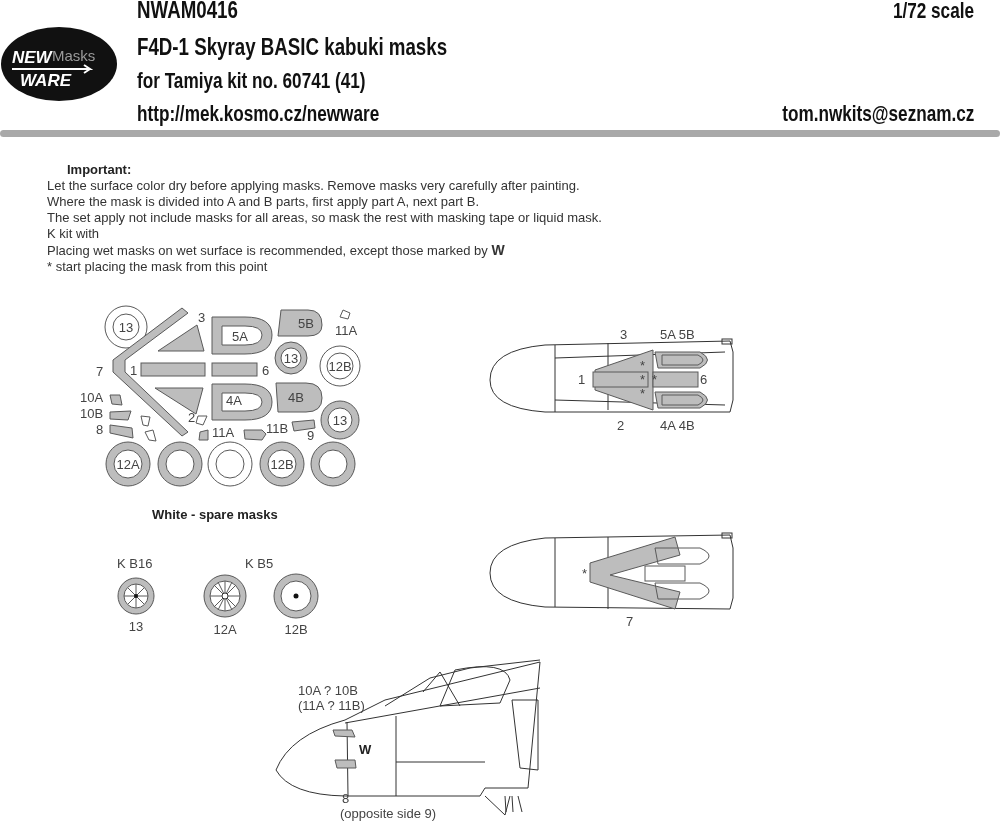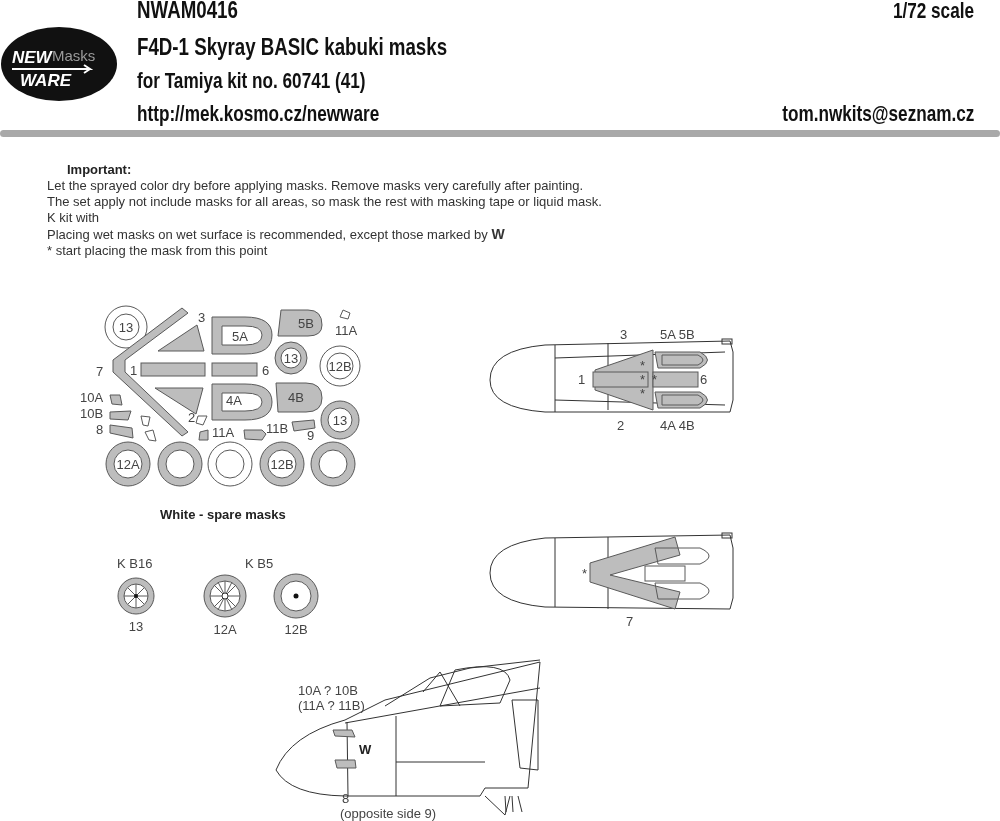--- a/index.html
+++ b/index.html
@@ -12,21 +12,21 @@
   #kit-line { left:137px; top:68px; font-size:22px; }
   #url { left:137px; top:101px; font-size:22px; }
   #scale { right:26px; top:-2px; font-size:22px; }
   #email { right:26px; top:101px; font-size:22px; }
   #divider { position:absolute; left:0; top:130px; width:1000px; height:7px; background:#a9a9a9; border-radius:4px; }
   #notes { position:absolute; left:47px; top:162px; font-size:13px; line-height:16px; color:#333; }
   #notes .head { font-weight:bold; color:#222;padding-left:20px; }
   #notes .w { font-weight:bold; font-size:14px; letter-spacing:-1px; }
   svg text { font-family:"Liberation Sans", sans-serif; fill:#444; }
   #sheet-svg { position:absolute; left:0; top:0; }
-  #spare-label { position:absolute; left:160px; top:507px; font-size:13px; font-weight:bold; color:#222; }
+  #spare-label { position:absolute; left:152px; top:507px; font-size:13px; font-weight:bold; color:#222; }
 </style>
 </head>
 <body>
 
 <svg id="logo" viewBox="0 0 118 76">
   <ellipse cx="59" cy="38" rx="58" ry="37" fill="#111"></ellipse>
   <text x="12" y="37" font-size="17" font-weight="bold" font-style="italic" fill="#fff" style="fill:#fff">NEW</text>
   <text x="52" y="35" font-size="15" fill="#aaa" style="fill:#9a9a9a">Masks</text>
   <path d="M12 43 L90 43 L84 39 M90 43 L84 47" stroke="#fff" stroke-width="2" fill="none"></path>
   <text x="20" y="60" font-size="17" font-weight="bold" font-style="italic" style="fill:#fff">WARE</text>
@@ -35,21 +35,22 @@
 <div id="product-code" class="cond">NWAM0416</div>
 <div id="product-title" class="cond">F4D-1 Skyray BASIC kabuki masks</div>
 <div id="kit-line" class="cond">for Tamiya kit no. 60741 (41)</div>
 <div id="url" class="cond">http://mek.kosmo.cz/newware</div>
 <div id="scale" class="cond right">1/72 scale</div>
 <div id="email" class="cond right">tom.nwkits@seznam.cz</div>
 <div id="divider"></div>
 
 <div id="notes">
   <div class="head">Important:</div>
-  <div>Let the sprayed color dry before applying masks. Remove masks very carefully after painting.</div>
+  <div>Let the surface color dry before applying masks. Remove masks very carefully after painting.</div>
+  <div>Where the mask is divided into A and B parts, first apply part A, next part B.</div>
   <div>The set apply not include masks for all areas, so mask the rest with masking tape or liquid mask.</div>
   <div>K kit with</div>
   <div><span>Placing wet masks on wet surface is recommended, except those marked by </span><span class="w">W</span></div>
   <div>*  start placing the mask from this point</div>
 </div>
 
 <svg id="sheet-svg" width="1000" height="821">
   <defs>
     <style>
       .m { fill:#bdbdbd; stroke:#5a5a5a; stroke-width:1; }

